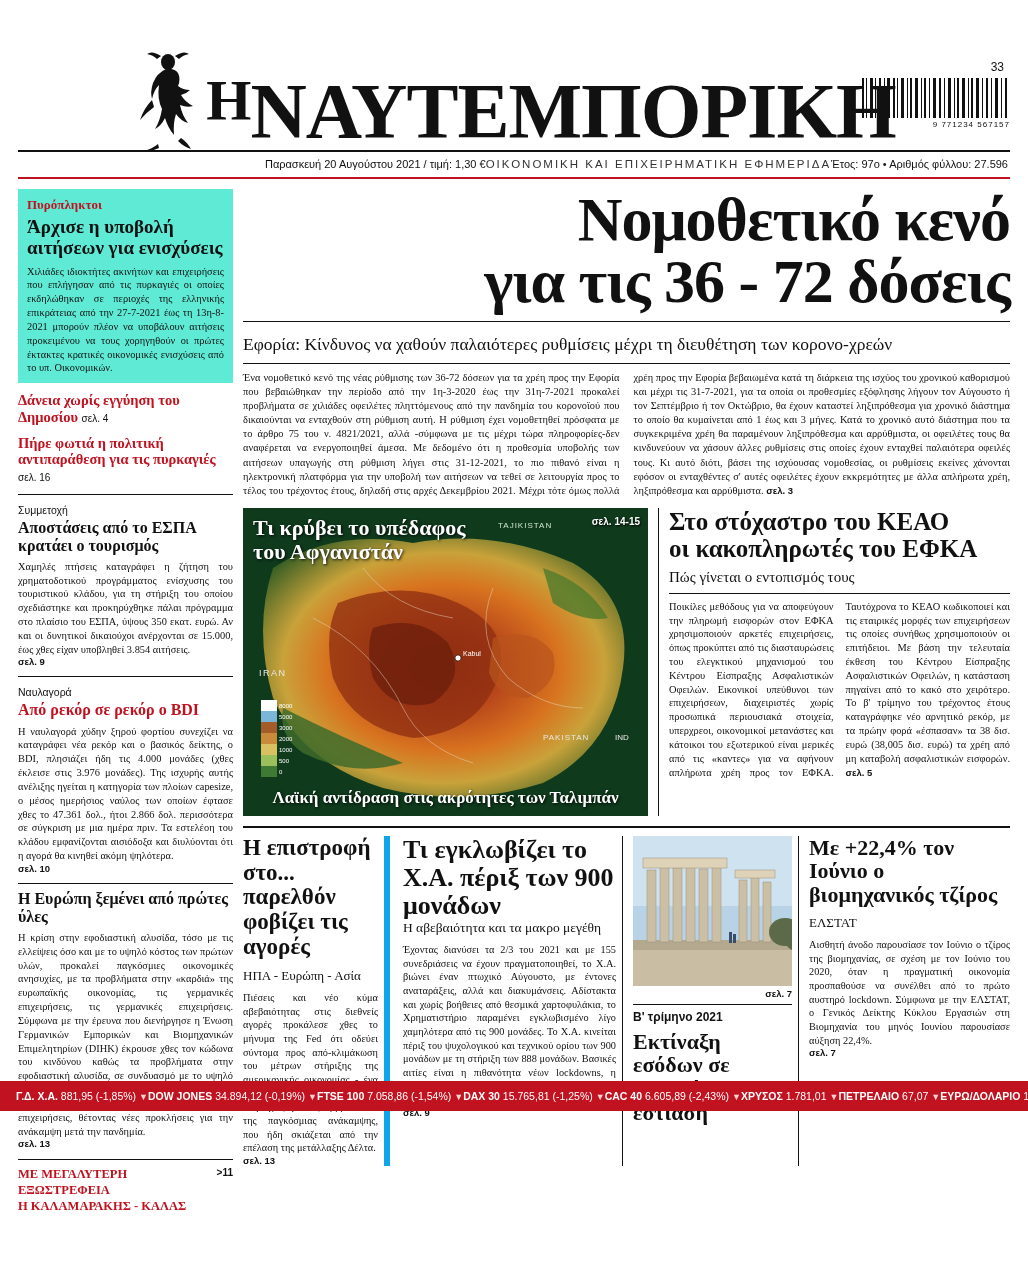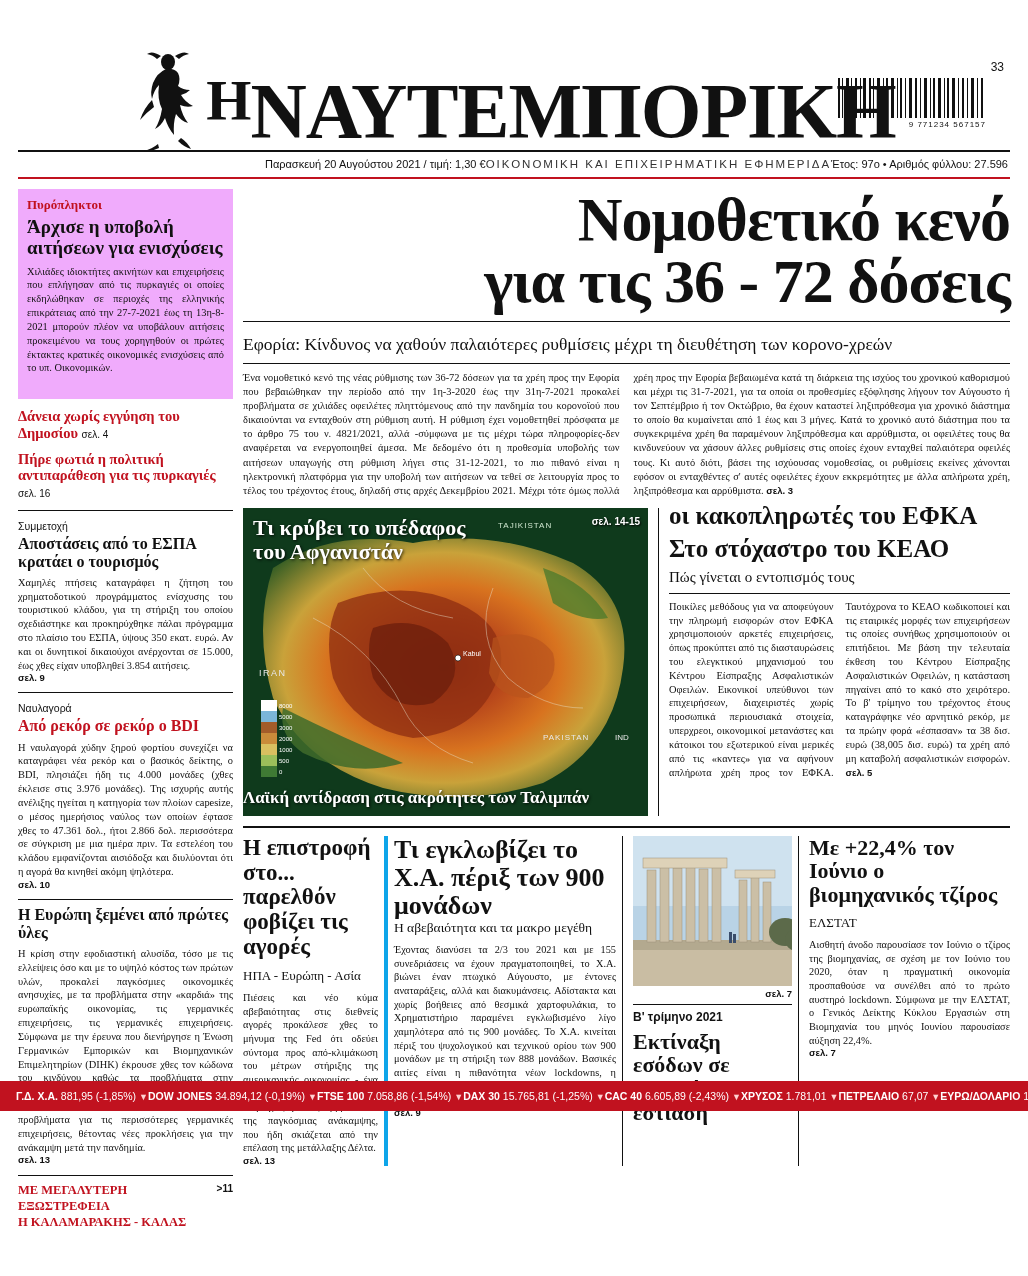--- a/index.html
+++ b/index.html
@@ -22,42 +22,42 @@
     font-family:"Liberation Serif", serif;
     font-weight:bold;
     font-size:78px;
     letter-spacing:-1px;
     line-height:1;
     margin-left:4px;
     margin-top:42px;
     white-space:nowrap;
   }
   .masthead-title .small-h { font-size:58px; vertical-align:top; }
-  .barcode-box { position:absolute; right:24px; top:78px; text-align:right; }
+  .barcode-box { position:absolute; right:0; top:78px; text-align:right; }
   .barcode { display:block; height:40px; width:150px; }
   .barcode-num { font-family:"Liberation Sans", sans-serif; font-size:8px; letter-spacing:1px; margin-top:2px; }
   .issue-corner { position:absolute; right:6px; top:60px; font-family:"Liberation Sans", sans-serif; font-size:12px; }
 
   
   .rule-thick { border-top:2px solid #111; }
   .inforow {
     display:flex; justify-content:flex-end; align-items:center;
     font-family:"Liberation Sans", sans-serif;
     font-size:11px; padding:6px 2px 7px 2px;
   }
   .inforow .center { letter-spacing:2px; font-size:11.5px; color:#333; }
   .redline { height:2px; background:#c1121f; }
 
   
   .content { display:flex; gap:10px; padding-top:10px; }
   .col-left { width:215px; flex:0 0 215px; }
   .col-right { flex:1; }
 
   
-  .box-gray { background:#f0abfc; padding:8px 9px 24px 9px; }
+  .box-gray { background:#5eead4; padding:8px 9px 8px 9px; }
   .kicker-red { color:#c1121f; font-weight:bold; font-size:13px; font-family:"Liberation Serif", serif; }
   .lead-head { font-weight:bold; font-size:19px; line-height:1.12; margin:3px 0 6px 0; }
   .body-txt { font-size:10.4px; line-height:1.33; text-align:justify; }
   .leftlink { font-weight:bold; color:#c1121f; font-size:14.5px; line-height:1.15; margin-top:9px; }
   .leftlink .pg { color:#111; font-weight:normal; font-size:10px; font-family:"Liberation Sans", sans-serif; }
   .sec-label { font-family:"Liberation Sans", sans-serif; font-size:10.5px; margin:9px 0 3px 0; }
   .sec-head { font-weight:bold; font-size:16px; line-height:1.13; margin-bottom:5px; }
   .sec-head.red { color:#c1121f; }
   .pg-ref { font-family:"Liberation Sans", sans-serif; font-weight:bold; font-size:9.5px; }
   .hr-left { border-top:1px solid #111; margin:9px 0 0 0; }
@@ -88,33 +88,33 @@
   .band { display:flex; gap:10px; margin-top:10px; }
   .afghan { width:405px; flex:0 0 405px; position:relative; }
   .afghan-img { width:100%; height:308px; display:block; position:relative; overflow:hidden; background:#5eead4; }
   .afg-title {
     position:absolute; left:10px; top:8px;
     color:#fff; font-weight:bold; font-size:22px; line-height:1.12;
     text-shadow:1px 1px 3px rgba(0,0,0,.85);
   }
   .afg-pages { position:absolute; right:8px; top:8px; color:#fff; font-family:"Liberation Sans", sans-serif; font-size:10px; font-weight:bold; text-shadow:1px 1px 2px #000; }
   .afg-caption {
-    position:absolute; left:0; right:0; bottom:8px; 
+    position:absolute; left:0; right:0; bottom:8px; text-align:center;
     color:#fff; font-weight:bold; font-size:17px; text-shadow:1px 1px 3px rgba(0,0,0,.9);
   }
   .keao { flex:1; border-left:1px solid #111; padding-left:10px; }
   .keao h2 { font-size:25px; line-height:1.1; font-weight:bold; margin:0 0 6px 0; }
   .keao .dek { font-size:15px; margin:0 0 7px 0; }
   .keao .cols { column-count:2; column-gap:12px; font-size:10.4px; line-height:1.33; text-align:justify; border-top:1px solid #111; padding-top:6px; }
 
   
   .bottom { display:flex; gap:6px; margin-top:10px; border-top:2px solid #111; padding-top:8px; }
   .bb { }
   .bb1 { width:135px; flex:0 0 135px; }
-  .bb2 { width:232px; flex:0 0 232px; border-left:4px solid #0ea5e9; padding-left:6px; }
+  .bb2 { width:232px; flex:0 0 232px; border-left:6px solid #0ea5e9; padding-left:13px; }
   .bb3 { width:170px; flex:0 0 170px; border-left:1px solid #111; padding-left:10px; }
   .bb4 { flex:1; border-left:1px solid #111; padding-left:10px; }
   .bb-head { font-weight:bold; line-height:1.08; }
   .bb1 .bb-head { font-size:23px; }
   .bb2 .bb-head { font-size:26px; }
   .bb3 .bb-head { font-size:22px; }
   .bb4 .bb-head { font-size:22px; }
   .bb-sub { font-family:"Liberation Serif", serif; font-size:13px; margin-top:8px; }
   .bb-dek { font-size:13.5px; margin-top:0; }
   .bb-body { font-size:10.3px; line-height:1.33; text-align:justify; margin-top:7px; }
@@ -324,22 +324,22 @@
           </div>
           <div class="afg-title">
             <div>Τι κρύβει το υπέδαφος</div>
             <div>του Αφγανιστάν</div>
           </div>
           <div class="afg-pages">σελ. 14-15</div>
           <div class="afg-caption">Λαϊκή αντίδραση στις ακρότητες των Ταλιμπάν</div>
         </div>
 
         <div class="keao">
+          <h2>Στο στόχαστρο του ΚΕΑΟ</h2>
           <h2 style="margin-top:-6px">οι κακοπληρωτές του ΕΦΚΑ</h2>
-          <h2>Στο στόχαστρο του ΚΕΑΟ</h2>
           <div class="dek">Πώς γίνεται ο εντοπισμός τους</div>
           <div class="cols">
             <span>Ποικίλες μεθόδους για να αποφεύγουν την πληρωμή εισφορών στον ΕΦΚΑ χρησιμοποιούν αρκετές επιχειρήσεις, όπως προκύπτει από τις διασταυρώσεις του ελεγκτικού μηχανισμού του Κέντρου Είσπραξης Ασφαλιστικών Οφειλών. Εικονικοί υπεύθυνοι των επιχειρήσεων, διαχειριστές χωρίς προσωπικά περιουσιακά στοιχεία, υπερχρεοι, οικονομικοί μετανάστες και κάτοικοι του εξωτερικού είναι μερικές από τις «καντες» για να αφήνουν απλήρωτα χρέη προς τον ΕΦΚΑ. Ταυτόχρονα</span>
             <span>το ΚΕΑΟ κωδικοποιεί και τις εταιρικές μορφές των επιχειρήσεων τις οποίες συνήθως χρησιμοποιούν οι επιτήδειοι. Με βάση την τελευταία έκθεση του Κέντρου Είσπραξης Ασφαλιστικών Οφειλών, η κατάσταση πηγαίνει από το κακό στο χειρότερο. Το β' τρίμηνο του τρέχοντος έτους καταγράφηκε νέο αρνητικό ρεκόρ, με τα πρώην φορά «έσπασαν» τα 38 δισ. ευρώ (38,005 δισ. ευρώ) τα χρέη από μη καταβολή ασφαλιστικών εισφορών.</span>
             <b class="pg-ref">σελ. 5</b>
           </div>
         </div>
       </div>
 
       <div class="bottom">

